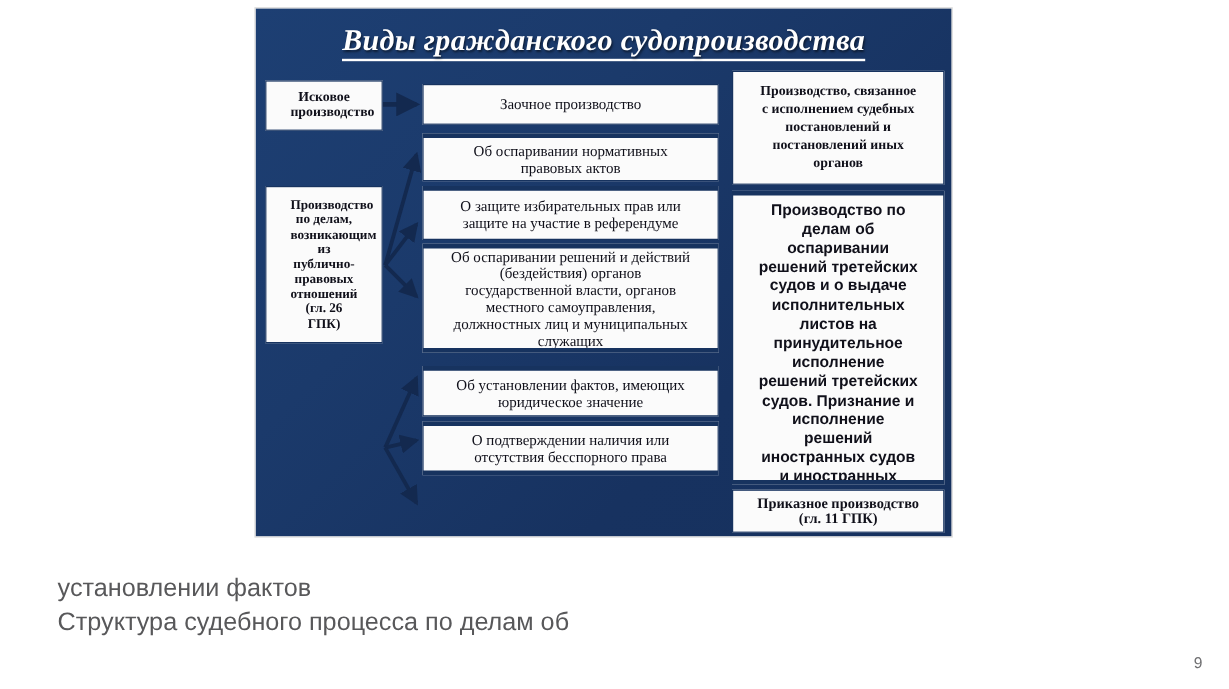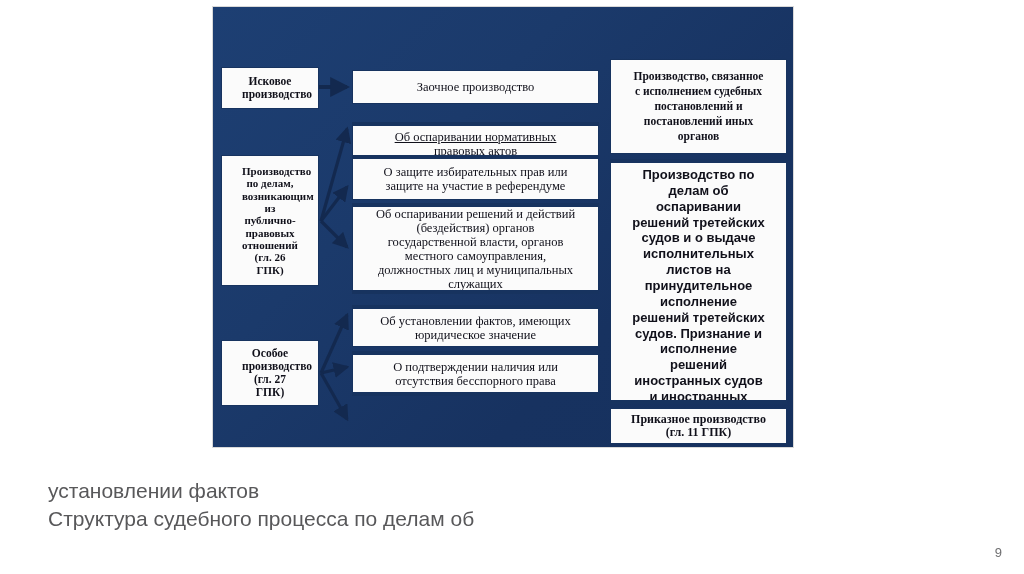--- a/index.html
+++ b/index.html
@@ -108,20 +108,23 @@
     color: #6f6f71;
     font-size: 13px;
     font-family: "Liberation Sans", sans-serif;
   }
 </style>
 </head>
 <body>
 
 <div id="diagram">
 
+  <div id="title">
+    <span>Виды гражданского судопроизводства</span>
+  </div>
 
   <svg id="connectors" viewBox="0 0 582 442">
     <defs>
       <marker id="arrowhead" markerWidth="5" markerHeight="5" refX="4.2" refY="2.5" orient="auto">
         <path d="M0,0 L5,2.5 L0,5 z" fill="#13294f"></path>
       </marker>
     </defs>
 
     <line x1="105" y1="80" x2="134" y2="80" stroke="#13294f" stroke-width="4" marker-end="url(#arrowhead)"></line>
 
@@ -135,29 +138,26 @@
   </svg>
 
   <div class="node serif-bold" style="left:8px; top:60px; width:98px; height:42px; font-size:11.5px;">
     <span class="txt">Исковое производство</span>
   </div>
 
   <div class="node serif-bold" style="left:8px; top:148px; width:98px; height:131px; font-size:11px;">
     <span class="txt">Производство по делам, возникающим из публично-правовых отношений (гл. 26 ГПК)</span>
   </div>
 
-  <div class="node serif-bold" style="left:8px; top:333px; width:98px; height:66px; font-size:11.5px;">
-    <span class="txt">Особое производство (гл. 27 ГПК)</span>
-  </div>
 
   <div class="node serif-reg" style="left:139px; top:63px; width:247px; height:34px; font-size:12.5px;">
     <span class="txt">Заочное производство</span>
   </div>
 
-  <div class="node serif-reg rule-top" style="left:139px; top:115px; width:247px; height:40px; font-size:12.5px;text-decoration:underline;">
+  <div class="node serif-reg rule-top" style="left:139px; top:104px; width:247px; height:40px; font-size:12.5px;">
     <span class="txt">Об оспаривании нормативных правовых актов</span>
   </div>
 
   <div class="node serif-reg rule-top" style="left:139px; top:148px; width:247px; height:45px; font-size:12.5px;">
     <span class="txt">О защите избирательных прав или защите на участие в референдуме</span>
   </div>
 
   <div class="node serif-reg rule-top rule-bottom" style="left:139px; top:196px; width:247px; height:91px; font-size:12.5px;">
     <span class="txt">Об оспаривании решений и действий (бездействия) органов государственной власти, органов местного самоуправления, должностных лиц и муниципальных служащих</span>
   </div>

